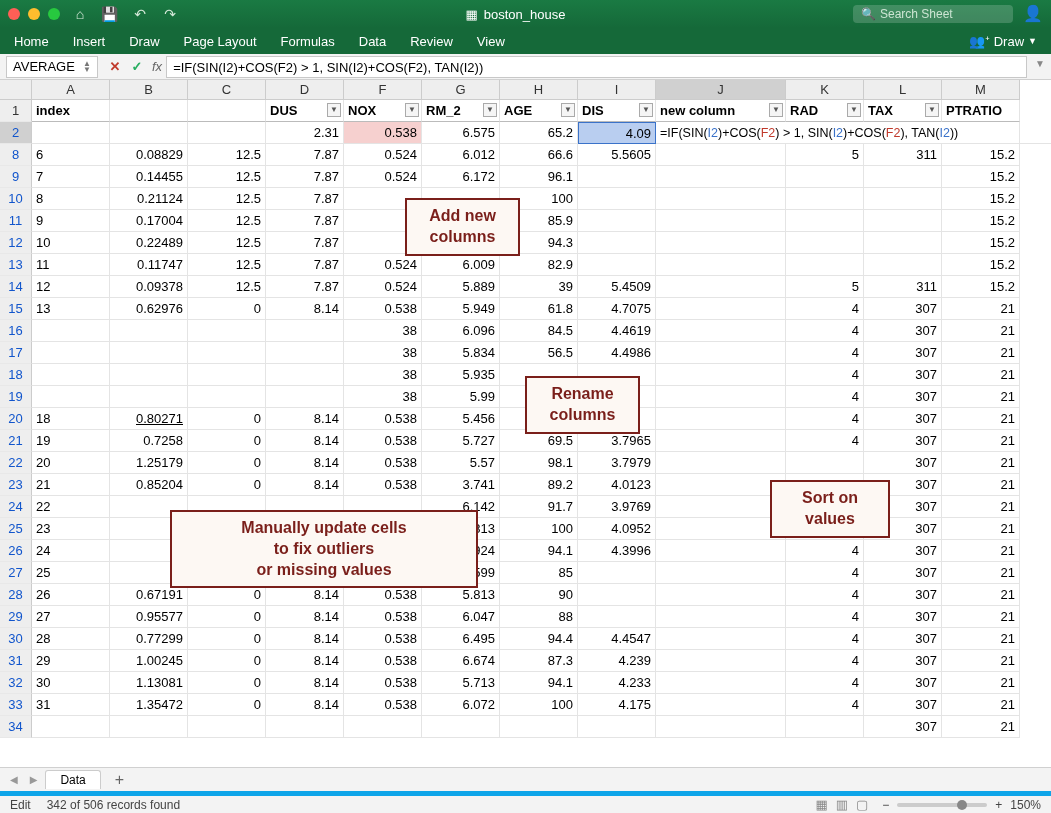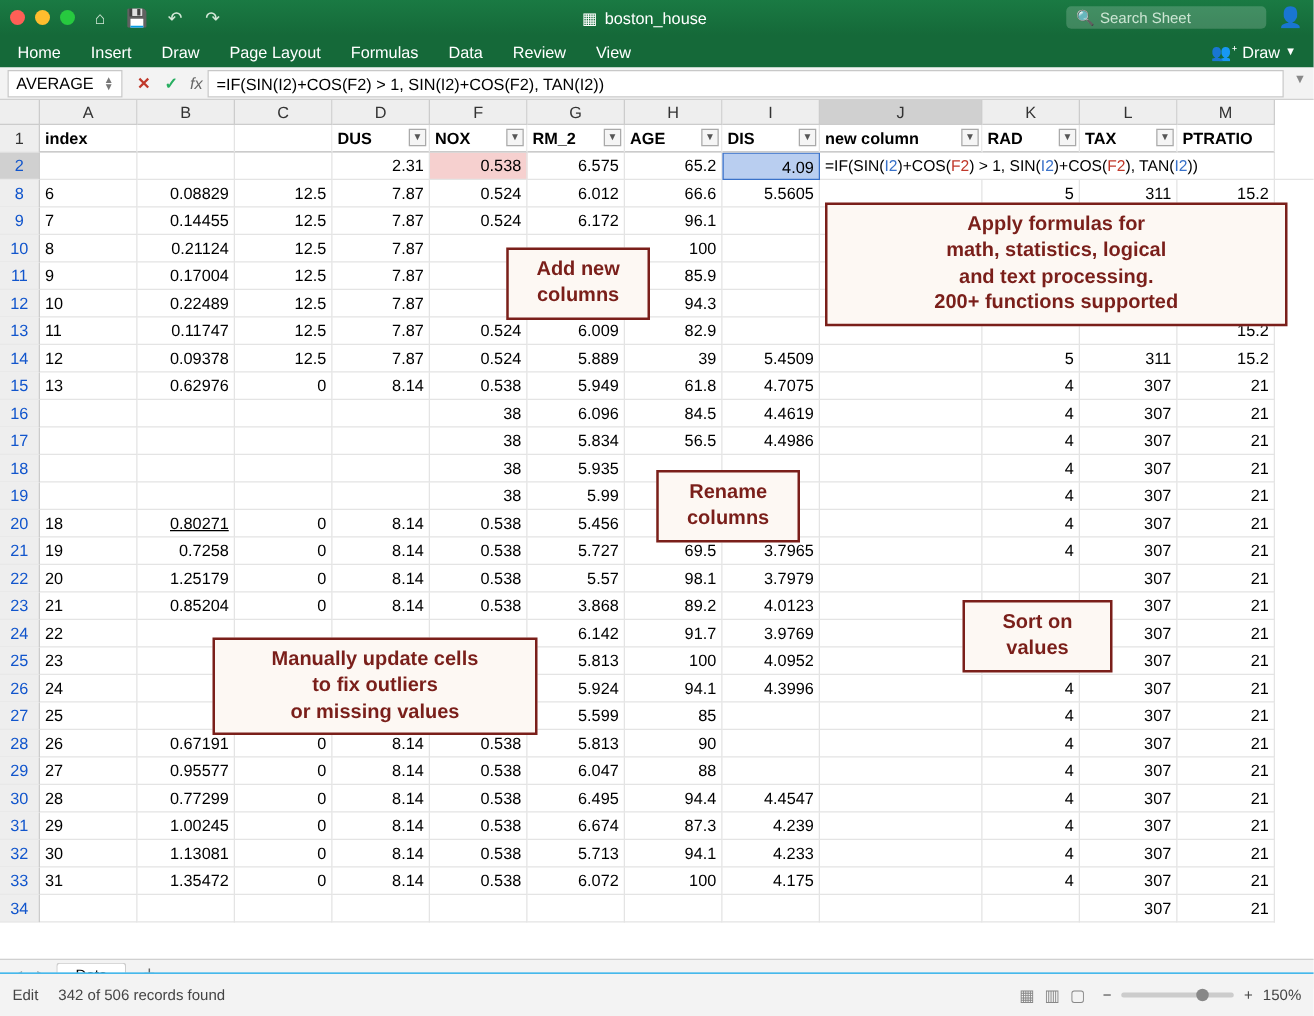--- a/index.html
+++ b/index.html
@@ -53,21 +53,21 @@
 .ftext .ref1 { color: #3a72c9; }
 .ftext .ref2 { color: #c0392b; }
 
 .callout { position: absolute; background: #fdf8f3; border: 2px solid #7a1f1a; color: #7a1f1a; font-weight: bold; text-align: center; padding: 6px 10px; font-size: 16px; line-height: 1.3; z-index: 50; }
 
 .tabbar { position: absolute; bottom: 22px; left: 0; right: 0; height: 24px; background: #f3f3f3; border-top: 1px solid #d0d0d0; display: flex; align-items: center; font-size: 12px; padding: 0 6px; gap: 4px; }
 .tab-nav { color: #999; font-size: 10px; padding: 0 4px; }
 .tab { background: #fff; border: 1px solid #ccc; border-bottom: none; padding: 2px 14px; border-radius: 3px 3px 0 0; }
 .tab-add { padding: 0 10px; color: #666; font-size: 16px; }
 
-.statusbar { position: absolute; bottom: 0; left: 0; right: 0; height: 35px; background: #f3f3f3; border-top: 1px solid #0ea5e9; display: flex; align-items: center; font-size: 12px; padding: 0 10px; color: #444; }
+.statusbar { position: absolute; bottom: 0; left: 0; right: 0; height: 22px; background: #f3f3f3; border-top: 5px solid #0ea5e9; display: flex; align-items: center; font-size: 12px; padding: 0 10px; color: #444; }
 .statusbar .spacer { flex: 1; }
 .view-btns { display: flex; gap: 8px; margin-right: 14px; color: #888; font-size: 13px; }
 .zoom { display: flex; align-items: center; gap: 8px; }
 .zoom-track { width: 90px; height: 4px; background: #ccc; position: relative; border-radius: 2px; }
 .zoom-thumb { position: absolute; width: 10px; height: 10px; background: #888; border-radius: 50%; top: -3px; left: 60px; }
 </style>
 </head>
 <body>
 
 <div class="titlebar">
@@ -405,21 +405,21 @@
         <div class="cell num" style="width: 78px;"></div>
         <div class="cell num" style="width: 78px;">307</div>
         <div class="cell num" style="width: 78px;">21</div>
       </div>
       <div class="grow">
         <div class="cell" style="width: 78px;">21</div>
         <div class="cell num" style="width: 78px;">0.85204</div>
         <div class="cell num" style="width: 78px;">0</div>
         <div class="cell num" style="width: 78px;">8.14</div>
         <div class="cell num" style="width: 78px;">0.538</div>
-        <div class="cell num" style="width: 78px;">3.868</div>
+        <div class="cell num" style="width: 78px;">3.741</div>
         <div class="cell num" style="width: 78px;">89.2</div>
         <div class="cell num" style="width: 78px;">4.0123</div>
         <div class="cell num" style="width: 130px;"></div>
         <div class="cell num" style="width: 78px;"></div>
         <div class="cell num" style="width: 78px;">307</div>
         <div class="cell num" style="width: 78px;">21</div>
       </div>
       <div class="grow">
         <div class="cell" style="width: 78px;">22</div>
         <div class="cell num" style="width: 78px;"></div>
@@ -571,29 +571,25 @@
         <div class="cell num" style="width: 78px;"></div>
         <div class="cell num" style="width: 130px;"></div>
         <div class="cell num" style="width: 78px;"></div>
         <div class="cell num" style="width: 78px;">307</div>
         <div class="cell num" style="width: 78px;">21</div>
       </div>
     </div>
 
   <div class="callout" style="left:405px; top:118px; width:115px; white-space:pre-line;">Add new
 columns</div>
-  <div class="callout" style="left:660px; top:82px; width:370px; white-space:pre-line;">Apply formulas for
-math, statistics, logical
-and text processing.
-200+ functions supported</div>
   <div class="callout" style="left:525px; top:296px; width:115px; white-space:pre-line;">Rename
 columns</div>
   <div class="callout" style="left:770px; top:400px; width:120px; white-space:pre-line;">Sort on
 values</div>
-  <div class="callout" style="left:170px; top:430px; width:260px; white-space:pre-line;">Manually update cells
+  <div class="callout" style="left:170px; top:430px; width:308px; white-space:pre-line;">Manually update cells
 to fix outliers
 or missing values</div>
 </div>
 
 <div class="tabbar">
   <span class="tab-nav">◀</span>
   <span class="tab-nav">▶</span>
   <div class="tab">Data</div>
   <div class="tab-add">+</div>
 </div>

